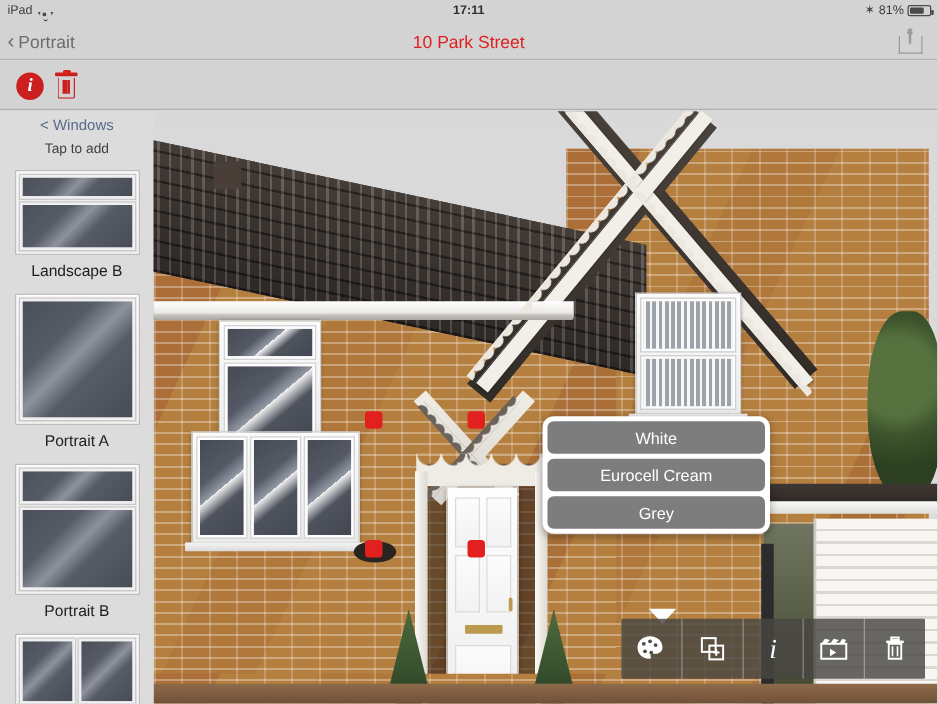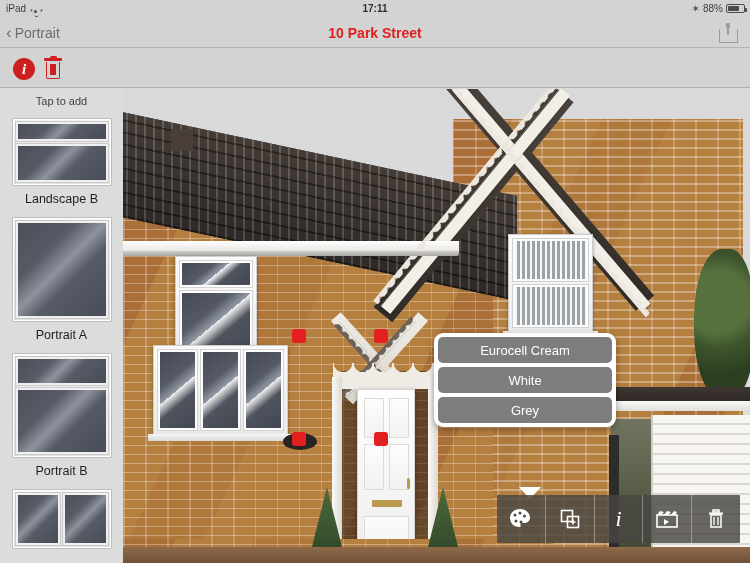--- a/index.html
+++ b/index.html
@@ -45,21 +45,21 @@
   }
   .nav-back {
     position:absolute; left:6px; top:0; height:31px;
     display:flex; align-items:center; gap:3px;
     font-size:14px; color:#6d6d6d; cursor:pointer;
   }
   .chev-left { font-size:17px; line-height:1; color:#6d6d6d; font-weight:300; }
   .nav-title {
     position:absolute; left:0; top:0; width:750px; height:31px;
     display:flex; align-items:center; justify-content:center;
-    font-size:14px; font-weight:bold; color:#e02020;
+    font-size:14px; font-weight:normal; color:#e02020;
   }
   .share-btn { position:absolute; right:12px; top:6px; width:19px; height:20px; cursor:pointer; }
   .share-box { position:absolute; left:0; bottom:0; width:19px; height:14px; border:1.6px solid #9b9b9b; border-top:none; }
   .share-arrow { position:absolute; left:8px; top:0px; width:1.8px; height:12px; background:#9b9b9b; }
   .share-arrow::before{content:""; position:absolute; left:-3.2px; top:0; width:4.5px;height:1.8px;background:#9b9b9b;transform:rotate(-45deg);transform-origin:right top;}
   .share-arrow::after{content:""; position:absolute; left:0.4px; top:0; width:4.5px;height:1.8px;background:#9b9b9b;transform:rotate(45deg);transform-origin:left top;}
 
   
   .toolbar {
     position:absolute; top:48px; left:0; width:750px; height:40px;
@@ -294,21 +294,21 @@
 <div id="app">
 
   <div class="statusbar">
     <div class="sb-left">
       <span>iPad</span>
       <span class="wifi-ico"></span>
     </div>
     <div class="sb-center">17:11</div>
     <div class="sb-right">
       <span class="bt-ico">✶</span>
-      <span>88%</span>
+      <span>81%</span>
       <span class="batt">
           <span class="batt-fill"></span>
         </span>
     </div>
   </div>
 
   <div class="navbar">
     <div class="nav-back">
       <span class="chev-left">‹</span>
       <span>Portrait</span>
@@ -337,20 +337,21 @@
       <div class="seg active">Scene</div>
       <div class="seg inactive">Product List</div>
     </div>
 
     <div class="tb-link" id="link-quote">Request a Quote</div>
     <div class="tb-link" id="link-feedback">Feedback</div>
     <div class="tb-link" id="link-help">Help</div>
   </div>
 
   <div class="sidebar">
+    <div class="sb-head">&lt; Windows</div>
     <div class="sb-sub">Tap to add</div>
 
     <div class="thumb-wrap">
       <div class="win-frame" style="width:100px;height:68px;">
         <div class="pane" style="height:19px"></div>
         <div class="pane" style="flex:1"></div>
       </div>
       <div class="thumb-label">Landscape B</div>
     </div>
 
@@ -462,22 +463,22 @@
       <div class="gate"></div>
       <div class="garage-roof"></div>
       <div class="garage-fascia"></div>
       <div class="garage-door"></div>
     </div>
 
     <div class="ground"></div>
   </div>
 
   <div class="color-menu">
+    <div class="color-item">White</div>
     <div class="color-item">Eurocell Cream</div>
-    <div class="color-item">White</div>
     <div class="color-item">Grey</div>
   </div>
   <div class="menu-caret"></div>
 
   <div class="actionbar">
     <div class="act">
       <svg width="25" height="22" viewBox="0 0 25 22">
         <path d="M12 1C6 1 2 5 2 10c0 5 4 9 9 9 2 0 2-1 1.5-2-.6-1.2.3-2 1.5-2h2.5c3 0 5.5-2.2 5.5-5C22 5 18 1 12 1z" fill="#fff"></path>
         <circle cx="7" cy="7" r="1.5" fill="#4a4a46"></circle>
           <circle cx="12" cy="5" r="1.5" fill="#4a4a46"></circle>

